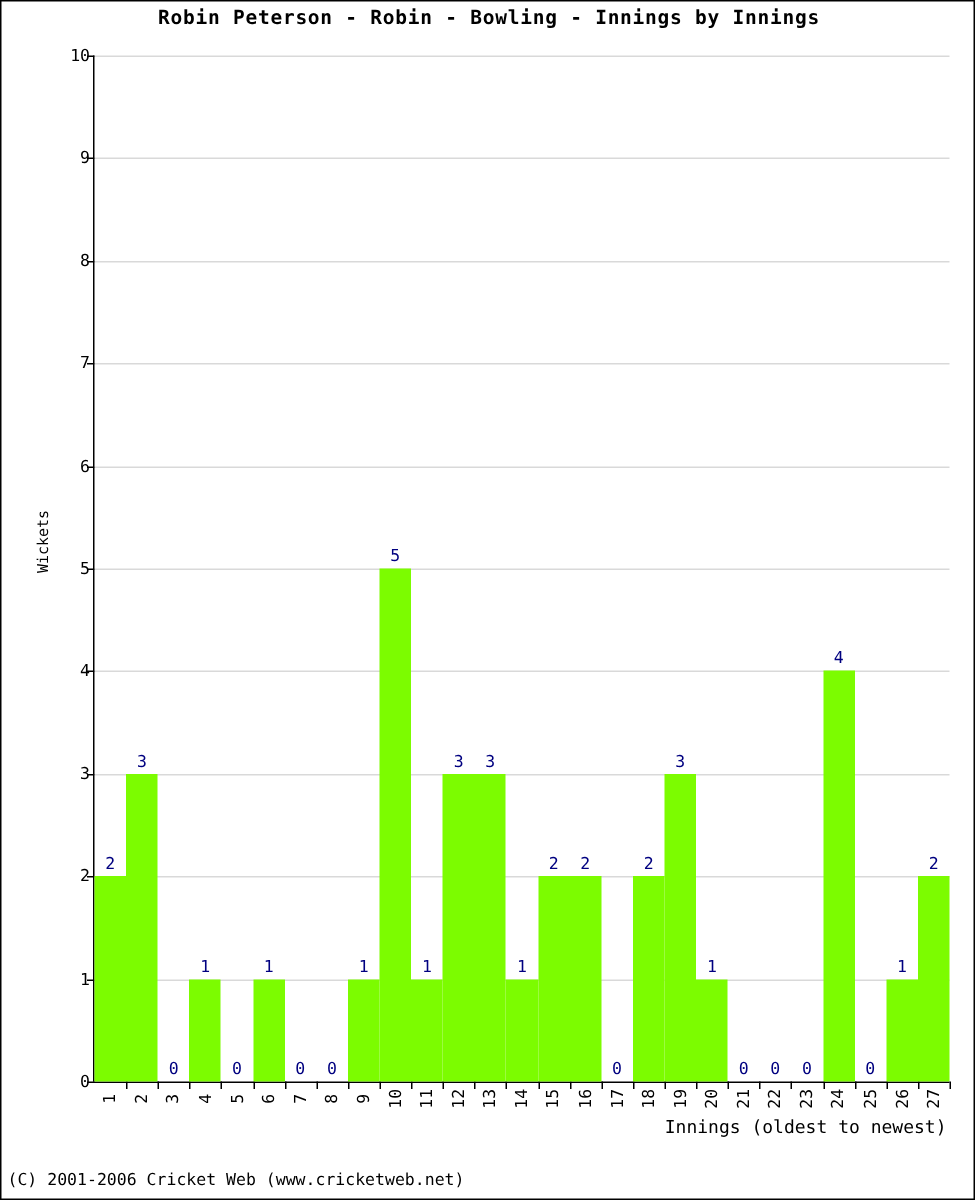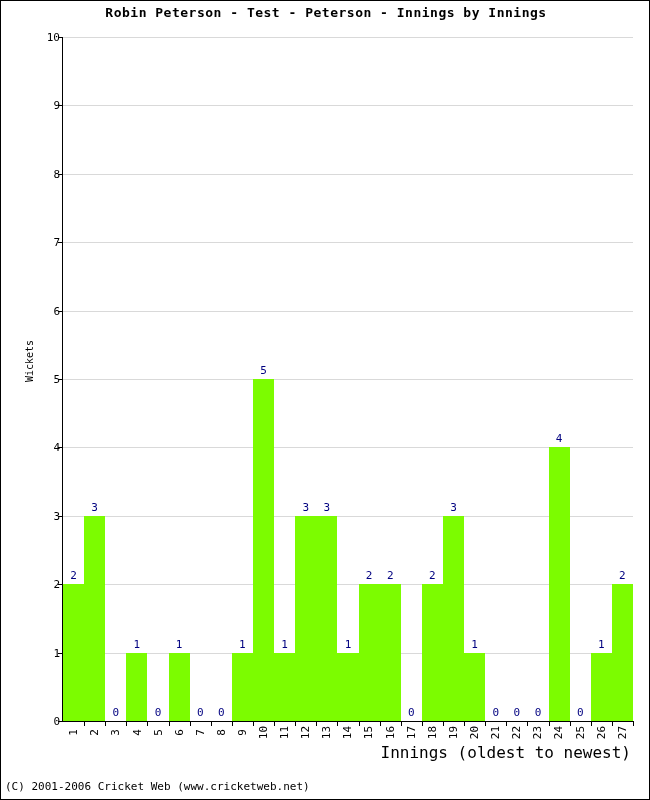--- a/index.html
+++ b/index.html
@@ -141,40 +141,40 @@
   }
   .xtick-label span {
     display: inline-block;
     transform: rotate(-90deg);
     transform-origin: center center;
   }
   .xaxis-title {
     position: absolute;
     right: 18px;
     top: 744px;
-    font-size: 16px;
+    font-size: 12px;
     white-space: pre;
     line-height: 1;
   }
   
   .footer {
     position: absolute;
     left: 4px;
     top: 780px;
     font-size: 11px;
     white-space: pre;
     line-height: 1;
   }
 </style>
 </head>
 <body>
 
 <div id="page">
 
-  <div class="chart-title">Robin Peterson - Test - Peterson - Innings by Innings</div>
+  <div class="chart-title">Robin Peterson - Robin - Bowling - Innings by Innings</div>
 
   <div class="ylabel-wrap">
     <div class="ylabel">Wickets</div>
   </div>
 
   <div id="plot">
     <div class="axis-left"></div>
     <div class="axis-bottom"></div>
     <div id="grid-layer">
         <div class="ytick-mark" style="top: 684px;"></div>

